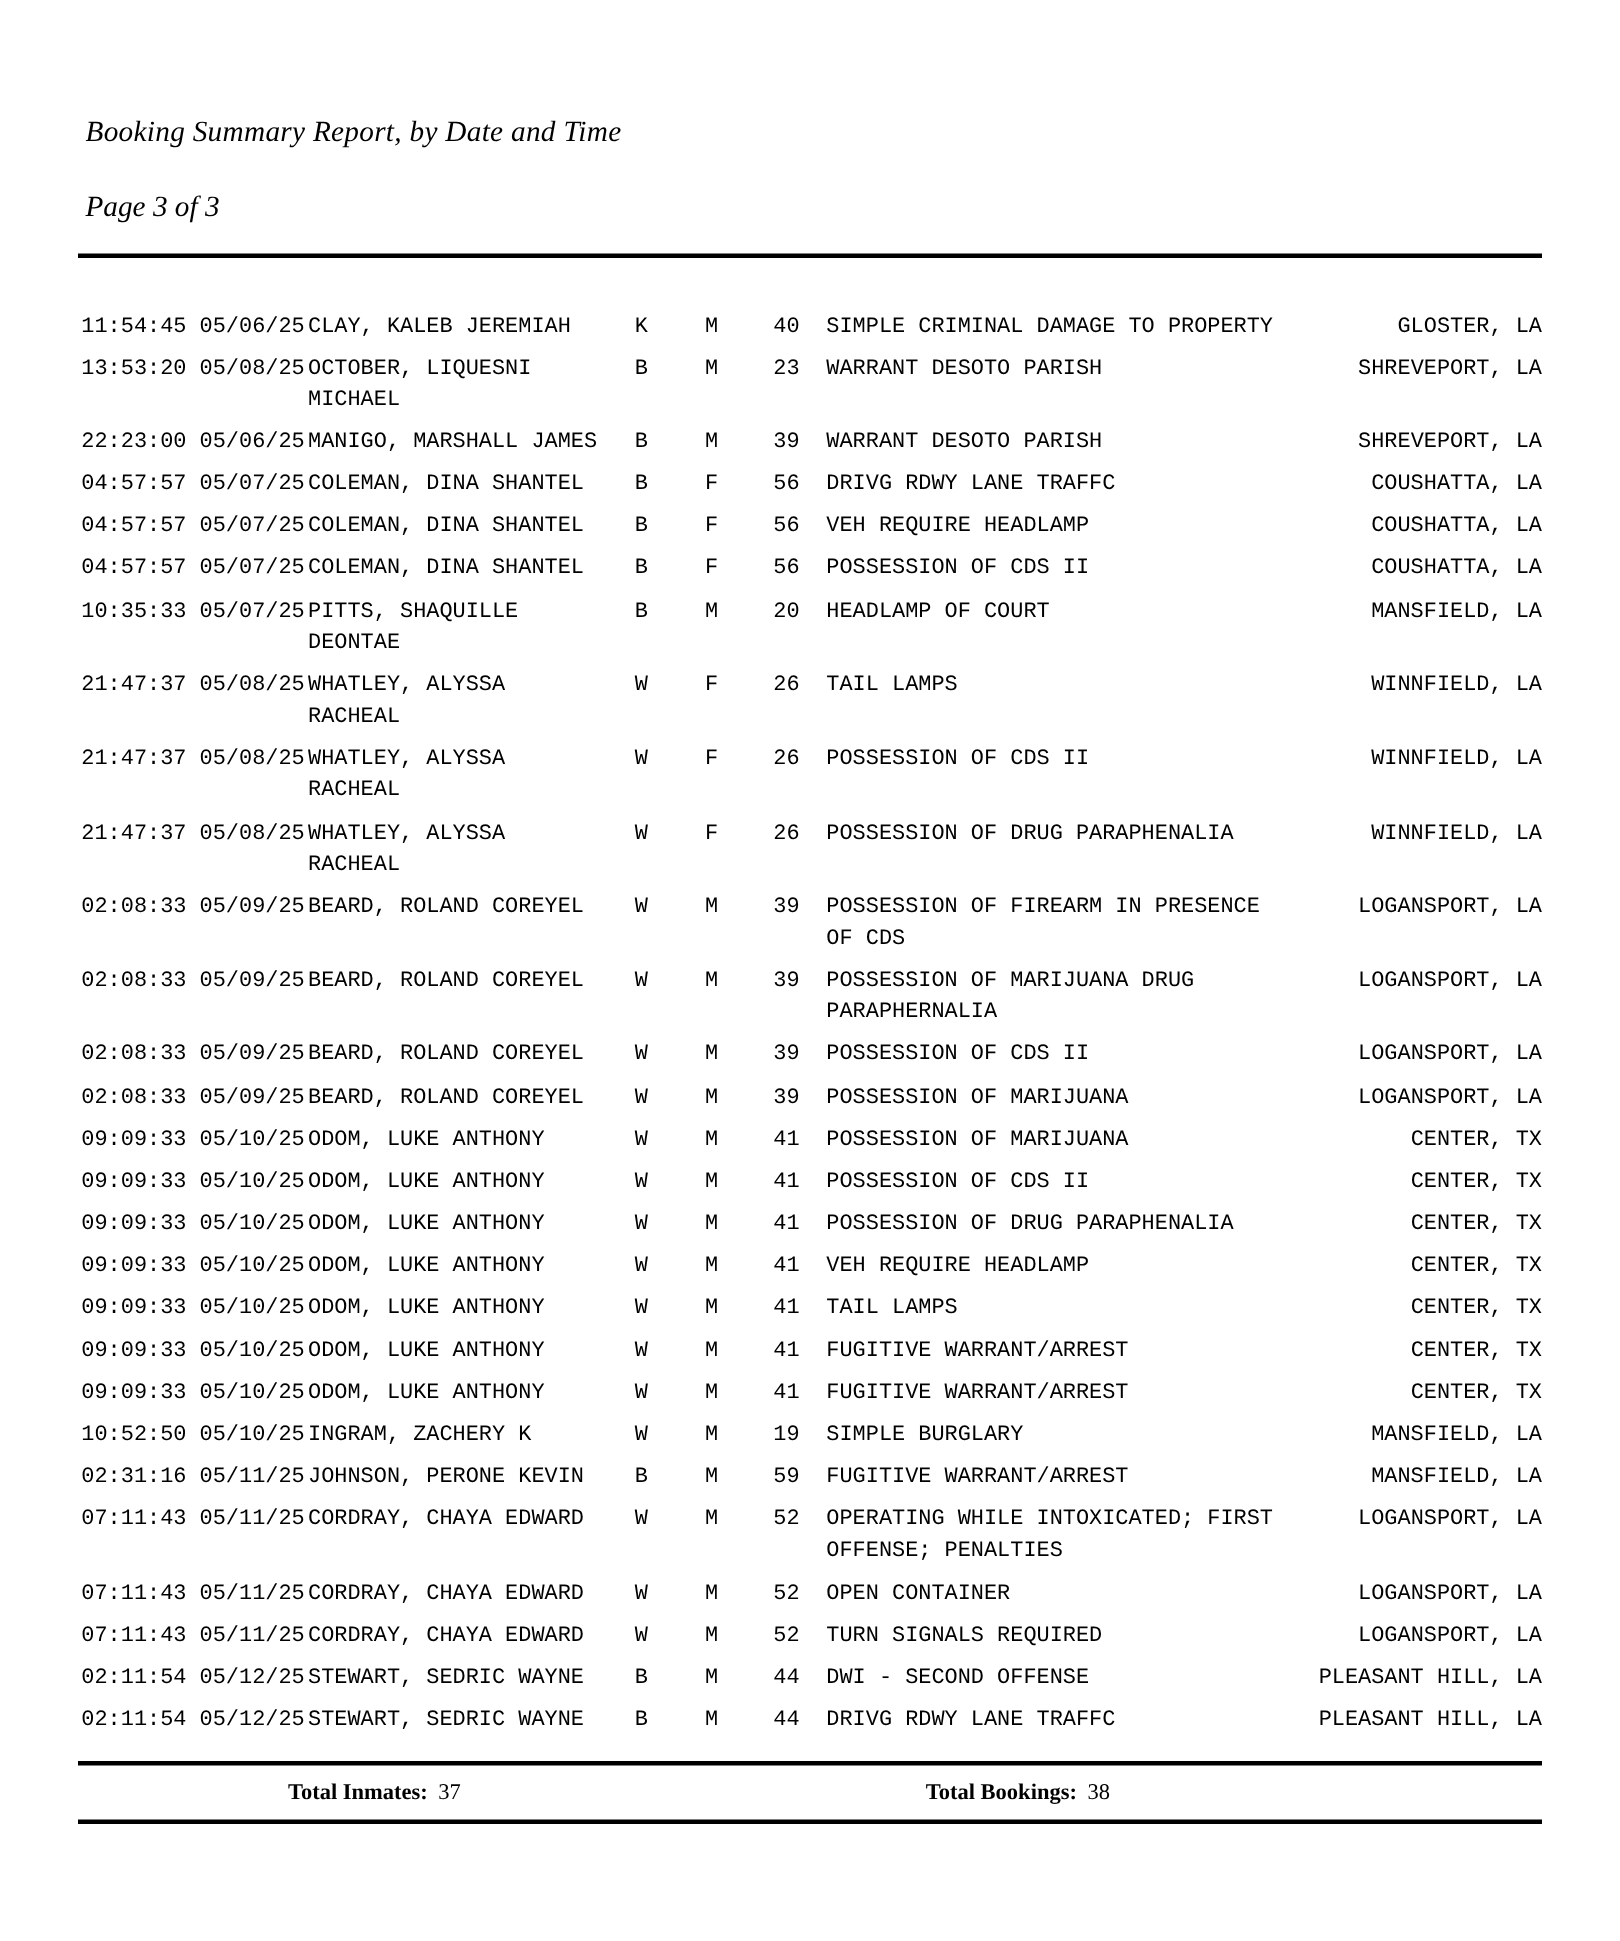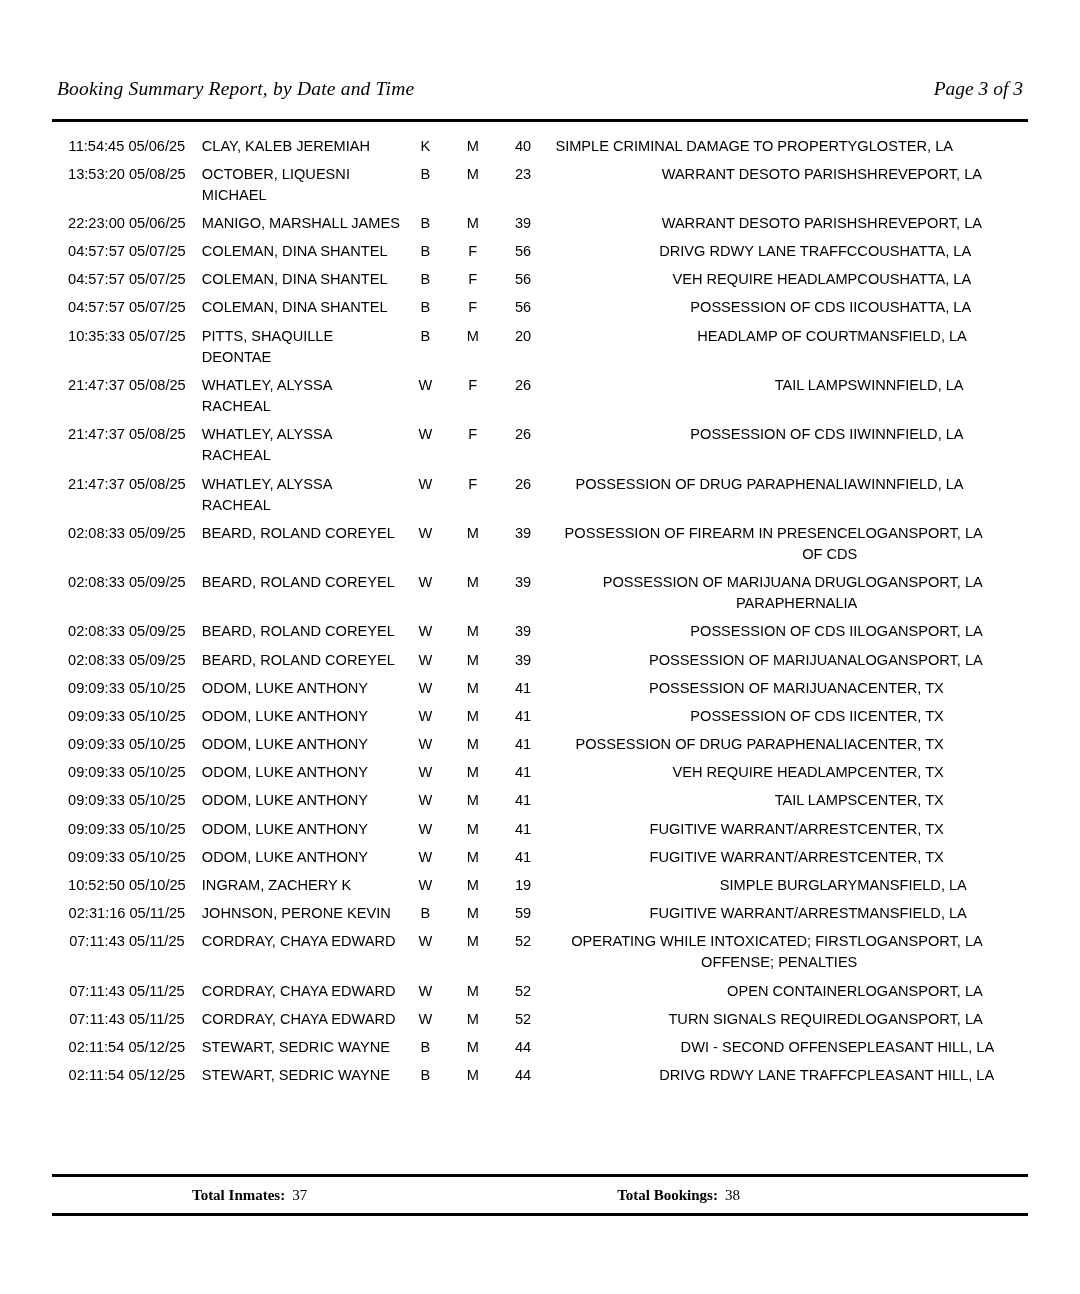--- a/index.html
+++ b/index.html
@@ -22,40 +22,42 @@
     padding: 78px 52px 0 52px;
   }
   .header-row {
     display: flex;
     align-items: baseline;
     justify-content: space-between;
     font-style: italic;
     font-size: 19.5px;
     font-family: "Liberation Serif", serif;
     padding: 0 5px;
+    flex-direction: column;
   }
   .header-title {
     font-style: italic;
     font-weight: normal;
     letter-spacing: 0.2px;
   }
   .header-page {
     font-style: italic;
     white-space: nowrap;
+    margin-top: 28px;
   }
   .rule-top {
     border-top: 3px solid #000;
     margin-top: 19px;
   }
   table.report {
     width: 100%;
     border-collapse: collapse;
-    margin-top: 10px;
+    margin-top: 32px;
     font-size: 14.6px;
-    font-family: Liberation Sans, sans-serif;
+    font-family: Liberation Mono, monospace;
   }
   table.report td {
     padding: 3.5px 0 3.5px 0;
     vertical-align: top;
     line-height: 1.45;
   }
   td.c-time {
     width: 154px;
     text-align: center;
     white-space: nowrap;
@@ -73,26 +75,26 @@
   td.c-sex {
     width: 52px;
     text-align: center;
   }
   td.c-age {
     width: 58px;
     text-align: center;
   }
   td.c-charge {
     width: 330px;
-    text-align: right;
+    text-align: left;
     padding: 3.5px 8px;
   }
   td.c-city {
     width: 175px;
-    text-align: left;
+    text-align: right;
     white-space: nowrap;
   }
   .footer-area {
     position: absolute;
     left: 52px;
     right: 52px;
     bottom: 78px;
   }
   .rule-foot-top {
     border-top: 3px solid #000;

